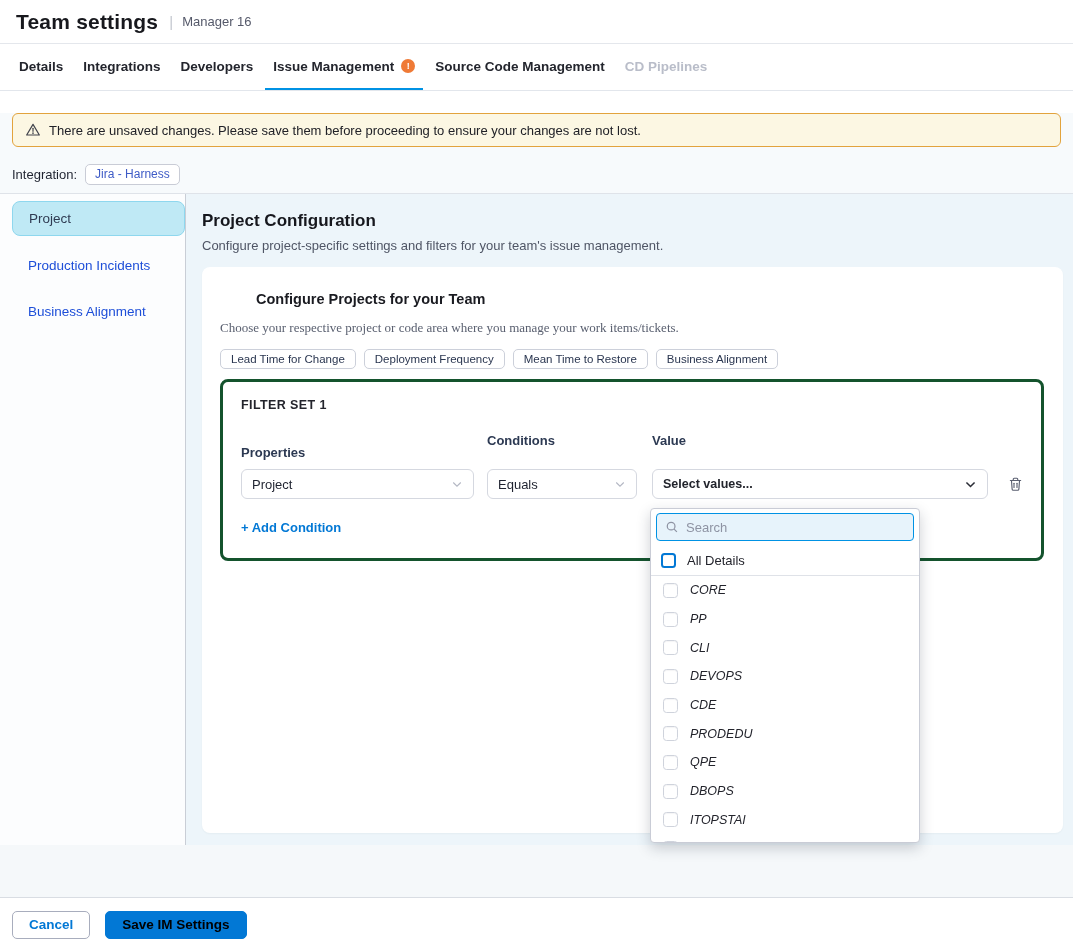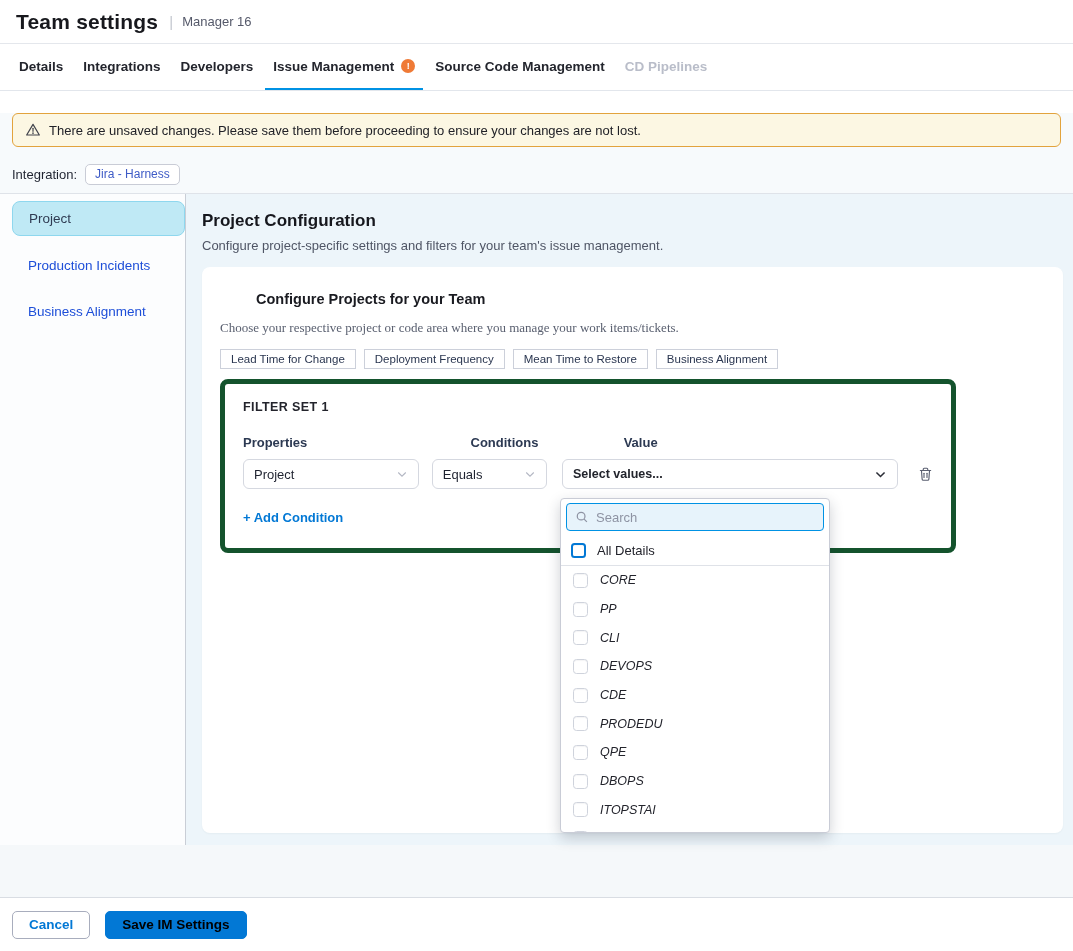--- a/index.html
+++ b/index.html
@@ -44,29 +44,29 @@
                       margin:0 0 0 12px; padding:9px 8px 9px 16px; color:#2f3b52; }
   .main { flex:1; background:#edf5fa; padding:17px 10px 0 16px; }
   .main-title { font-size:17px; font-weight:bold; color:#16171d; }
   .main-sub { font-size:13px; color:#4f5565; margin-top:7px; }
   
   .card { margin-top:14px; background:#fff; border-radius:8px; height:566px;
           padding:24px 18px 0 18px; box-shadow:0 1px 2px rgba(30,40,60,.04); }
   .card-title { font-size:14.5px; font-weight:bold; color:#1a1b21;margin-left:36px; }
   .card-sub { font-size:13px; color:#5a6070; margin-top:13px;font-family:Liberation Serif, serif; }
   .chip-row { display:flex; gap:8px; margin-top:13px; }
-  .metric-chip { border:1px solid #ccd0da; border-radius:0; background:#fff;
+  .metric-chip { border:1px solid #ccd0da; border-radius:5px; background:#fff;
                  padding:3px 10px; font-size:11.5px; color:#2a3650; white-space:nowrap; }
   
-  .filter-box { margin-top:10px; border:5px solid #14532d; border-radius:8px;
-                padding:16px 18px 23px 18px; width:736px; }
+  .filter-box { margin-top:10px; border:3px solid #14532d; border-radius:8px;
+                padding:16px 18px 23px 18px; width:824px; }
   .filter-title { font-size:12.5px; font-weight:bold; color:#23242c; letter-spacing:.4px; }
   .cols { display:flex; margin-top:21px; }
   .col-h { font-size:13px; font-weight:bold; color:#2c3952; }
-  .col-h.c1 { width:233px; margin-right:13px; }
+  .col-h.c1 { width:233px; margin-right:13px;margin-top:12px; }
   .col-h.c2 { width:150px; margin-right:15px; }
   .col-h.c3 { width:336px; }
   .selects-row { display:flex; margin-top:9px; align-items:center; }
   .select { height:30px; border:1px solid #d5d8e0; border-radius:6px; background:#fff;
             display:flex; align-items:center; justify-content:space-between;
             padding:0 10px; font-size:13px; color:#1f2330; cursor:pointer; }
   .select .chev { color:#b3b7c3; display:flex; }
   .sel-props { width:233px; margin-right:13px; }
   .sel-cond { width:150px; margin-right:15px; }
   .sel-value-wrap { position:relative; width:336px; }

